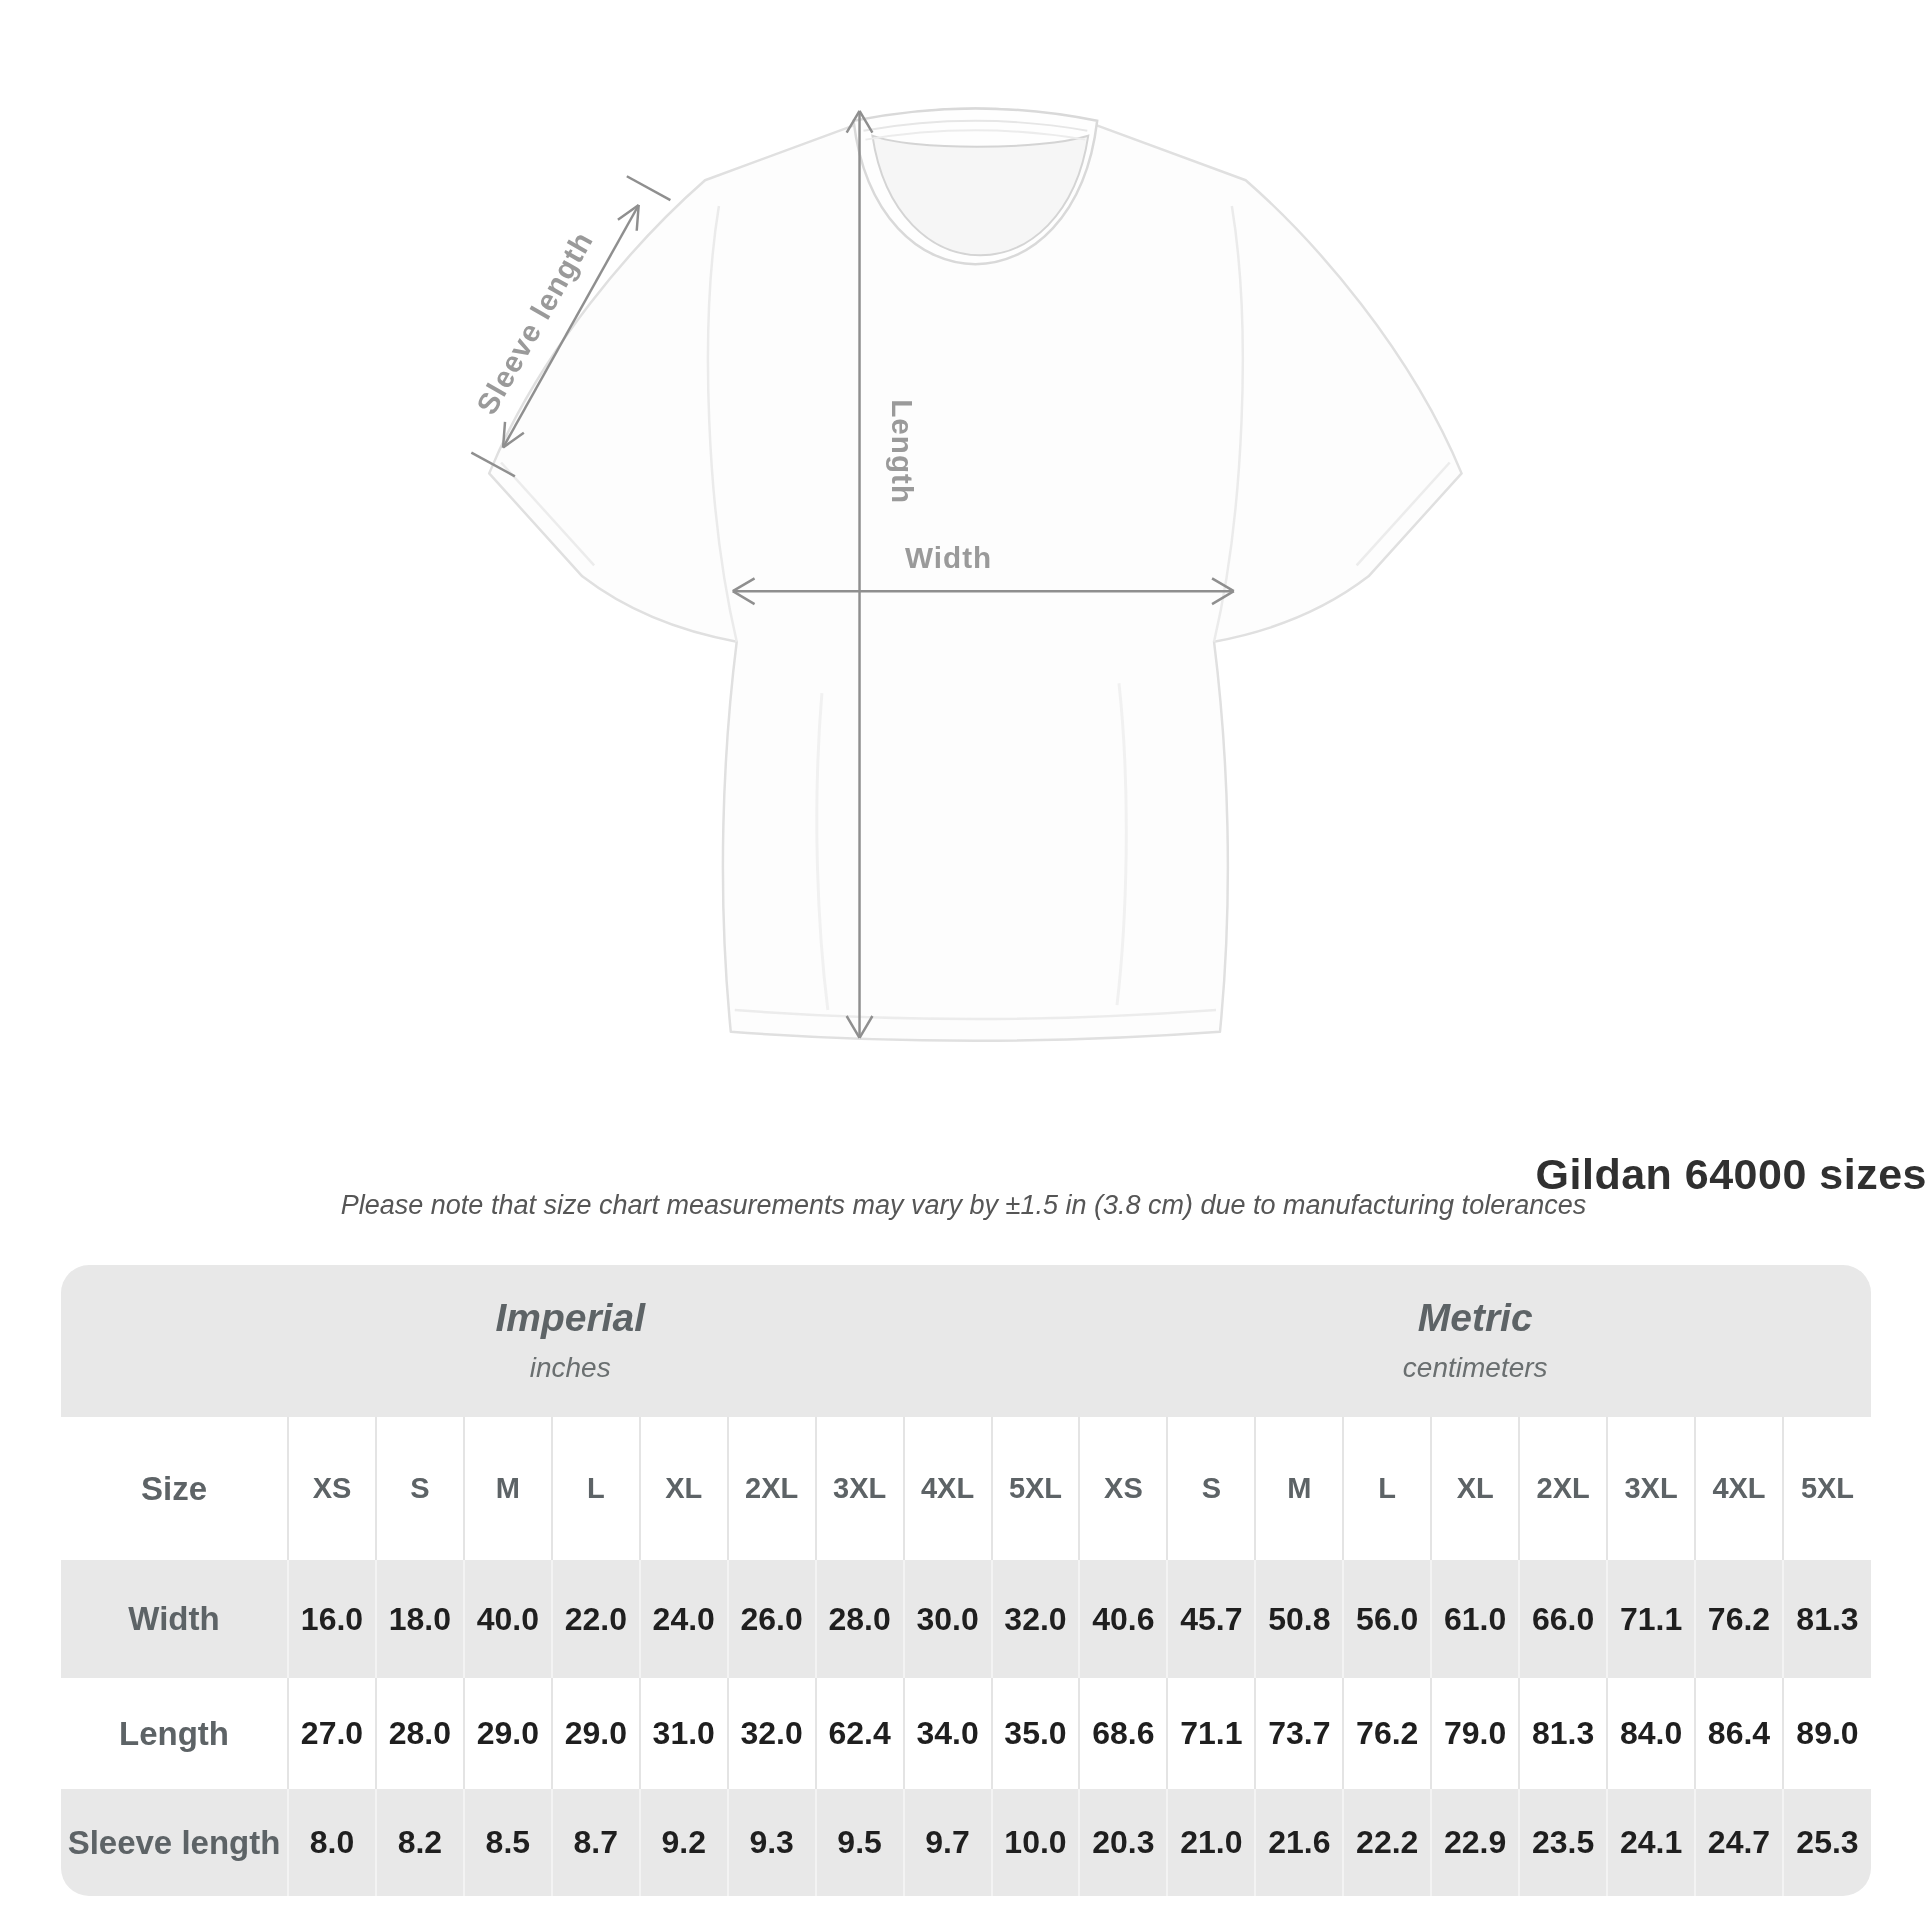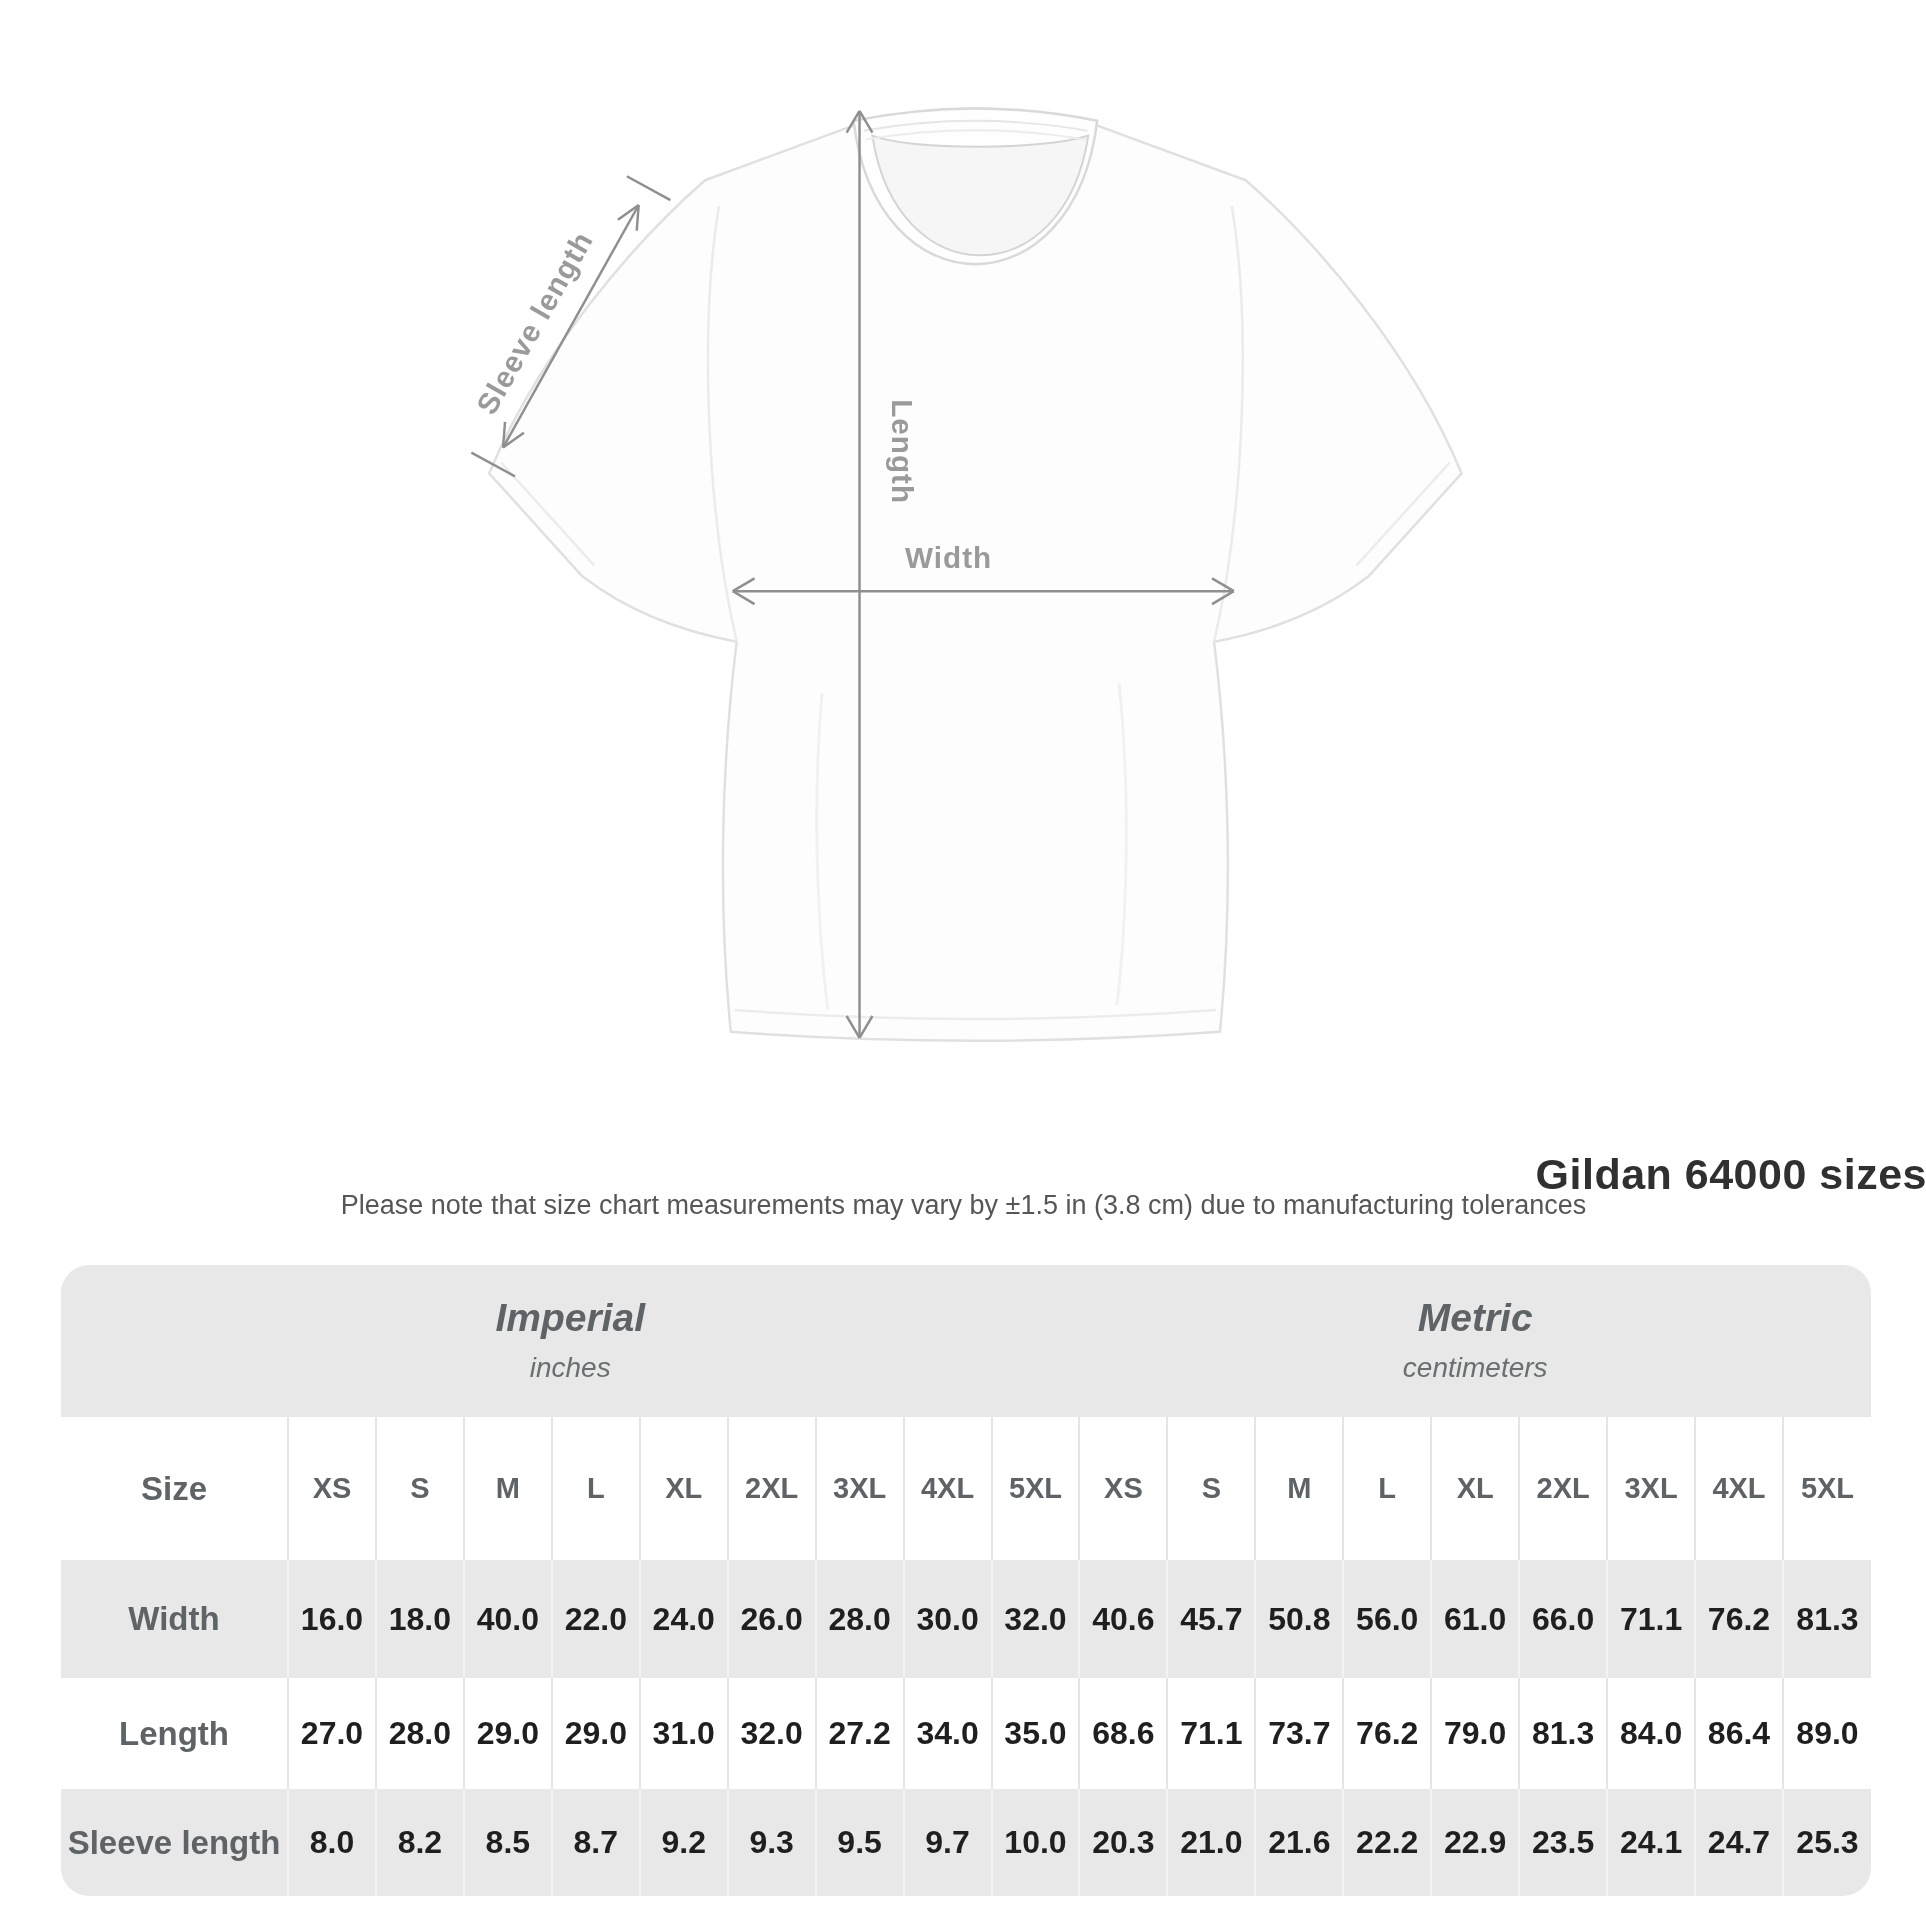--- a/index.html
+++ b/index.html
@@ -6,21 +6,21 @@
   html,body { background:#ffffff; }
   body { font-family:"Liberation Sans","DejaVu Sans",sans-serif; }
   .page { position:relative; width:1927px; height:1927px; background:#ffffff; overflow:hidden; }
 
   .diagram { position:absolute; top:0; left:0; }
   .dim-label { font-weight:bold; font-size:30px; fill:#9a9a9a; letter-spacing:1px; }
 
   .page-title { position:absolute; top:1150px; left:0; width:100%; text-align:right;
     font-size:43px; font-weight:bold; color:#303030; letter-spacing:0.5px; }
   .page-subtitle { position:absolute; top:1190px; left:0; width:100%; text-align:center;
-    font-size:27px; color:#565656; }
+    font-size:27px; font-style:italic; color:#565656; }
 
   .size-table { position:absolute; top:1265px; left:61px; width:1810px;
     border-collapse:collapse; table-layout:fixed; border-radius:28px; overflow:hidden;
     background:#ffffff; }
   .size-table th, .size-table td { text-align:center; vertical-align:middle; font-weight:normal; }
   .size-table col.label-col { width:227px; }
 
   tr.units-row { height:152px; }
   tr.units-row th { background:#e8e8e8; vertical-align:middle; padding-bottom:2px; }
   .unit-name { font-size:39px; font-weight:bold; font-style:italic; color:#5d6366; }
@@ -165,21 +165,21 @@
           <td class="value-cell">81.3</td>
         </tr>
       <tr class="row-length" id="data-row-1">
         <th class="rowlabel">Length</th>
       <td class="value-cell">27.0</td>
           <td class="value-cell">28.0</td>
           <td class="value-cell">29.0</td>
           <td class="value-cell">29.0</td>
           <td class="value-cell">31.0</td>
           <td class="value-cell">32.0</td>
-          <td class="value-cell">27.2</td>
+          <td class="value-cell">62.4</td>
           <td class="value-cell">34.0</td>
           <td class="value-cell">35.0</td>
           <td class="value-cell">68.6</td>
           <td class="value-cell">71.1</td>
           <td class="value-cell">73.7</td>
           <td class="value-cell">76.2</td>
           <td class="value-cell">79.0</td>
           <td class="value-cell">81.3</td>
           <td class="value-cell">84.0</td>
           <td class="value-cell">86.4</td>

